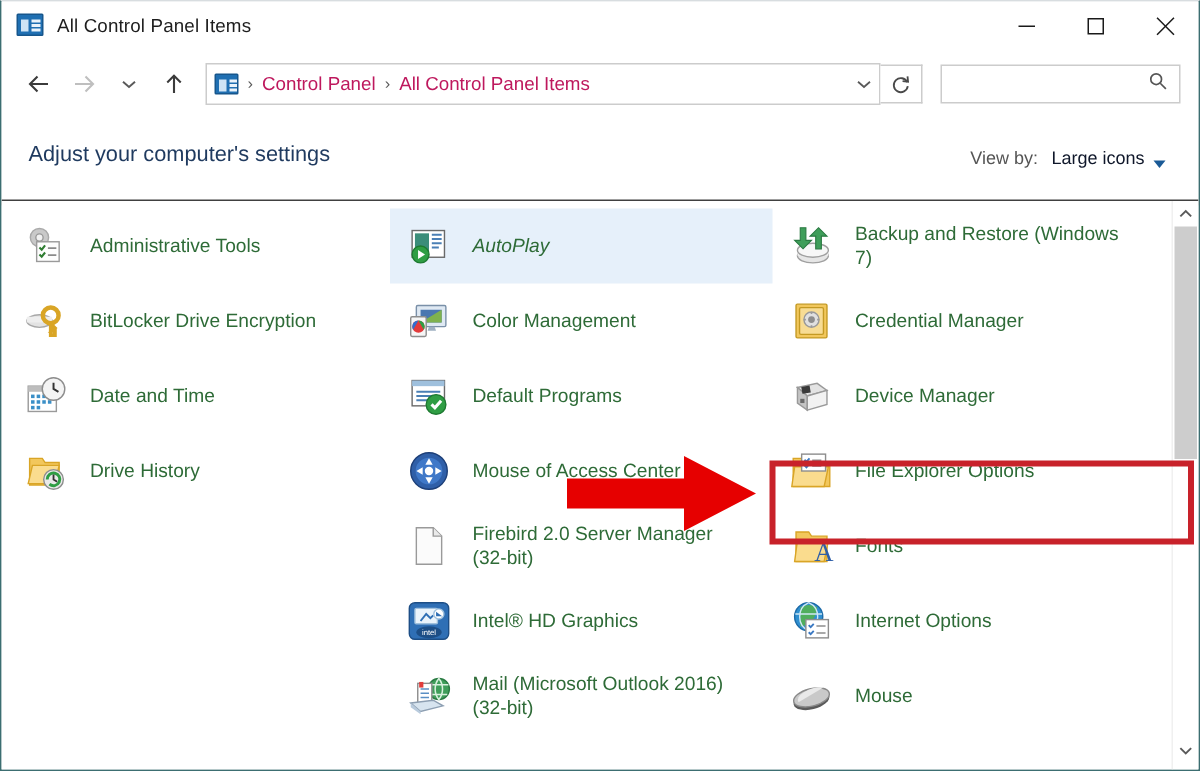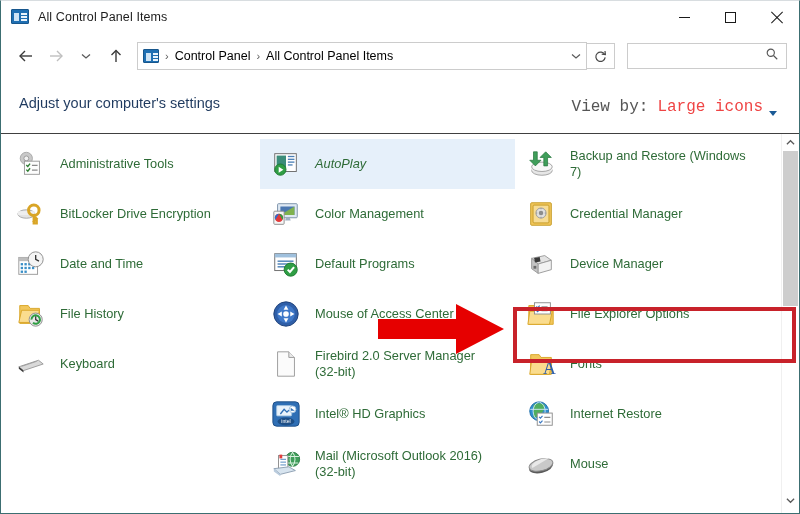--- a/index.html
+++ b/index.html
@@ -145,21 +145,21 @@
     flex: 0 0 auto;
   }
   .crumb-sep {
     color: #5a5a5a;
     font-size: 11px;
     margin: 0 6px;
     flex: 0 0 auto;
   }
   .crumb {
     font-size: 12.5px;
-    color: #000000;
+    color: #be185d;
     white-space: nowrap;
     flex: 0 0 auto;
     text-align: right;
   }
   .addr-spacer { flex: 1 1 auto; }
   .addr-chevron {
     width: 20px; height: 24px;
     display: flex; align-items: center; justify-content: center;
     flex: 0 0 auto;
   }
@@ -214,25 +214,24 @@
     position: absolute;
     left: 18px; top: 16px;
     font-size: 14.5px;
     color: #1f3a5f;
   }
   .viewby {
     position: absolute;
     right: 22px; top: 19px;
     display: flex;
     align-items: flex-end;
-    font-size: 16px;
-    font-family: Liberation Mono, monospace;
+    font-size: 12px;
   }
   .viewby-label { color: #555555; margin-right: 9px; }
-  .viewby-value { color: #ef4444; }
+  .viewby-value { color: #0f172a; }
   .viewby-caret {
     margin-left: 6px;
     width: 0; height: 0;
     border-left: 4.5px solid transparent;
     border-right: 4.5px solid transparent;
     border-top: 5px solid #1a5a96;
   }
 
   
   .content {
@@ -473,34 +472,24 @@
         <div class="item">
           <span class="item-icon">
             <svg width="30" height="30" viewBox="0 0 32 32">
               <path d="M4 7 h9 l2 3 h10 v16 H4 Z" fill="#f2c75c" stroke="#d9a526"></path>
               <path d="M6 12 h19 l-3 13 H3 Z" fill="#fadc8e" stroke="#d9a526"></path>
               <circle cx="21" cy="22" r="7" fill="#e9e9e9" stroke="#8d8d8d"></circle>
               <path d="M16.5 22 a4.5 4.5 0 1 1 1.6 3.4" fill="none" stroke="#2f9e44" stroke-width="2.1"></path>
               <path d="M21 18.5 V22 L23.6 23.6" stroke="#333" stroke-width="1.3" fill="none"></path>
             </svg>
           </span>
-          <span class="item-label">File History</span>
-        </div>
-
-
-        <div class="item">
-          <span class="item-icon">
-            <svg width="30" height="30" viewBox="0 0 32 32">
-              <path d="M3 19 L24 12 L29 16 L8 23 Z" fill="#d9d9d9" stroke="#9a9a9a"></path>
-              <path d="M3 19 L8 23 L8 25 L3 21 Z" fill="#3a3a3a"></path>
-              <path d="M6 18.5 L22 13.2" stroke="#9a9a9a" stroke-width="0.8"></path>
-            </svg>
-          </span>
-          <span class="item-label">Keyboard</span>
-        </div>
+          <span class="item-label">Drive History</span>
+        </div>
+
+
       </div>
 
       <div class="col">
 
         <div class="item hover">
           <span class="item-icon">
             <svg width="30" height="30" viewBox="0 0 32 32">
               <rect x="4" y="5" width="23" height="19" fill="#ffffff" stroke="#6a6a6a"></rect>
               <rect x="6" y="7" width="10" height="13" fill="#3b8d7a"></rect>
               <g stroke="#4a7fb5" stroke-width="1.4">
@@ -689,21 +678,21 @@
               <circle cx="14" cy="13" r="10" fill="#2f8fd0" stroke="#1d6ba8"></circle>
               <path d="M8 6 a14 14 0 0 1 12 0 a14 14 0 0 1 -12 14 z" fill="#4fae5e"></path>
               <path d="M4.5 11 H23.5" stroke="#cfe7f5" stroke-width="1"></path>
               <path d="M14 3 a11 11 0 0 0 0 20 a11 11 0 0 0 0 -20" fill="none" stroke="#cfe7f5" stroke-width="1"></path>
               <rect x="12" y="15" width="16" height="13" fill="#ffffff" stroke="#8d8d8d"></rect>
               <path d="M14 19 l1.4 1.4 L17.6 18" stroke="#3a78c2" stroke-width="1.3" fill="none"></path>
               <path d="M14 24 l1.4 1.4 L17.6 23" stroke="#3a78c2" stroke-width="1.3" fill="none"></path>
               <path d="M19.5 19.6 H26 M19.5 24.6 H26" stroke="#8d8d8d" stroke-width="1.1"></path>
             </svg>
           </span>
-          <span class="item-label">Internet Restore</span>
+          <span class="item-label">Internet Options</span>
         </div>
 
         <div class="item">
           <span class="item-icon">
             <svg width="30" height="30" viewBox="0 0 32 32">
               <ellipse cx="16" cy="19" rx="13" ry="6.5" fill="#5a5a5a" transform="rotate(-14 16 19)"></ellipse>
               <ellipse cx="16" cy="17" rx="13" ry="6.2" fill="#c9c9c9" stroke="#8a8a8a" transform="rotate(-14 16 17)"></ellipse>
               <path d="M6 18 a13 6 0 0 1 20 -6" fill="#e9e9e9" transform="rotate(-14 16 16)"></path>
             </svg>
           </span>

